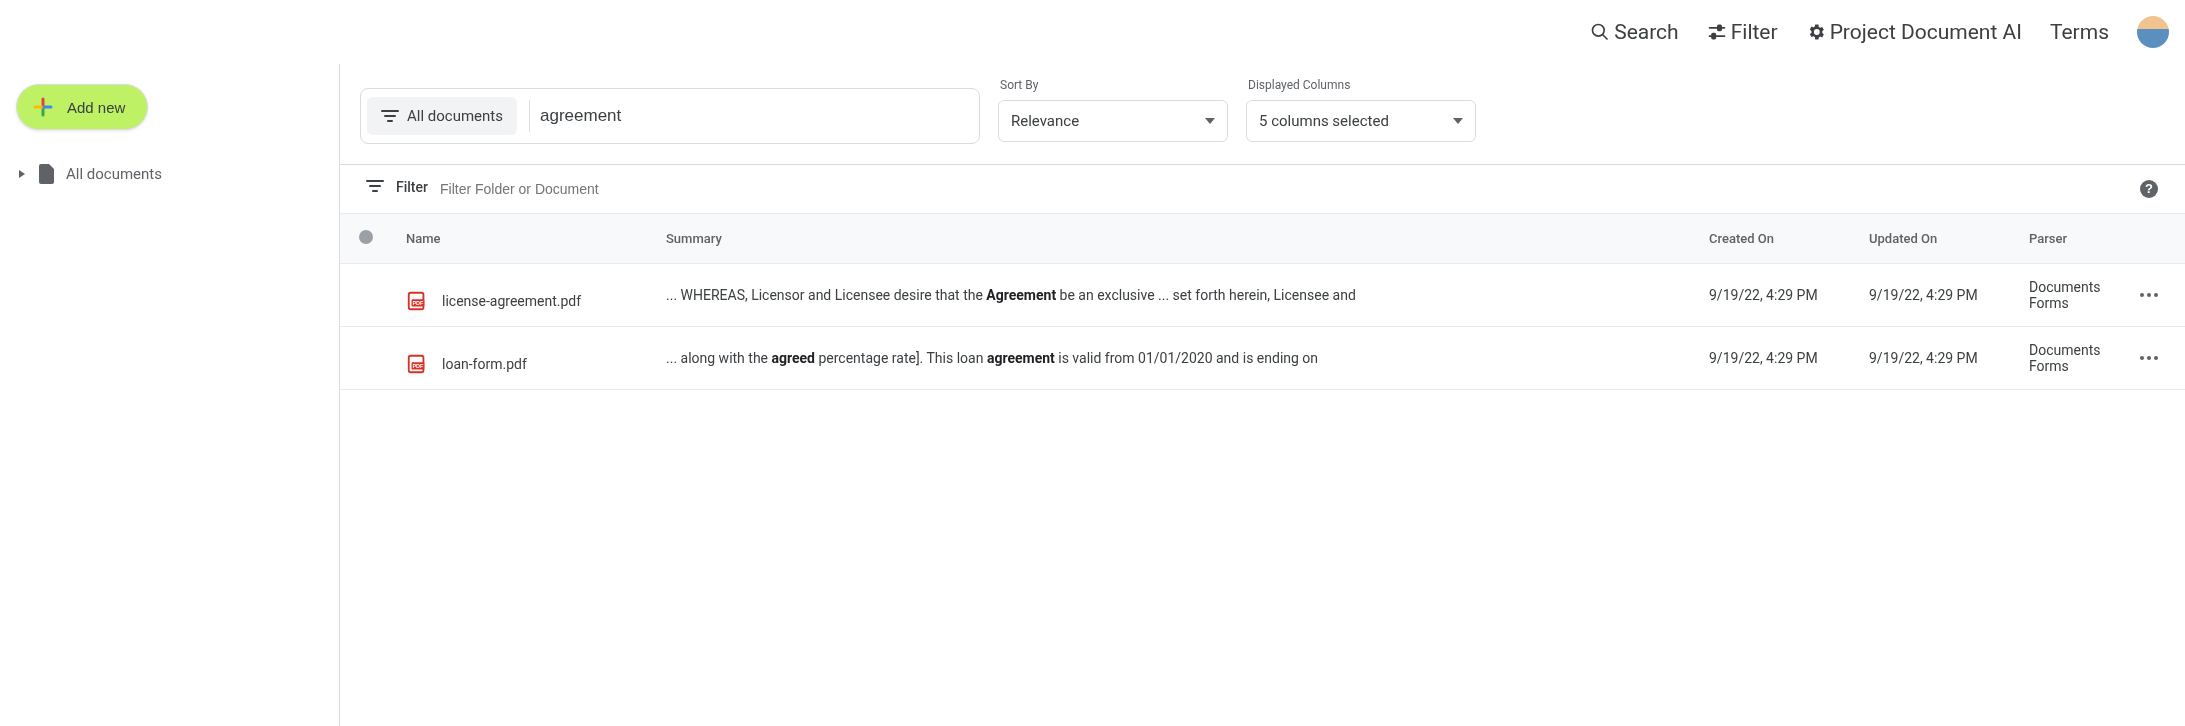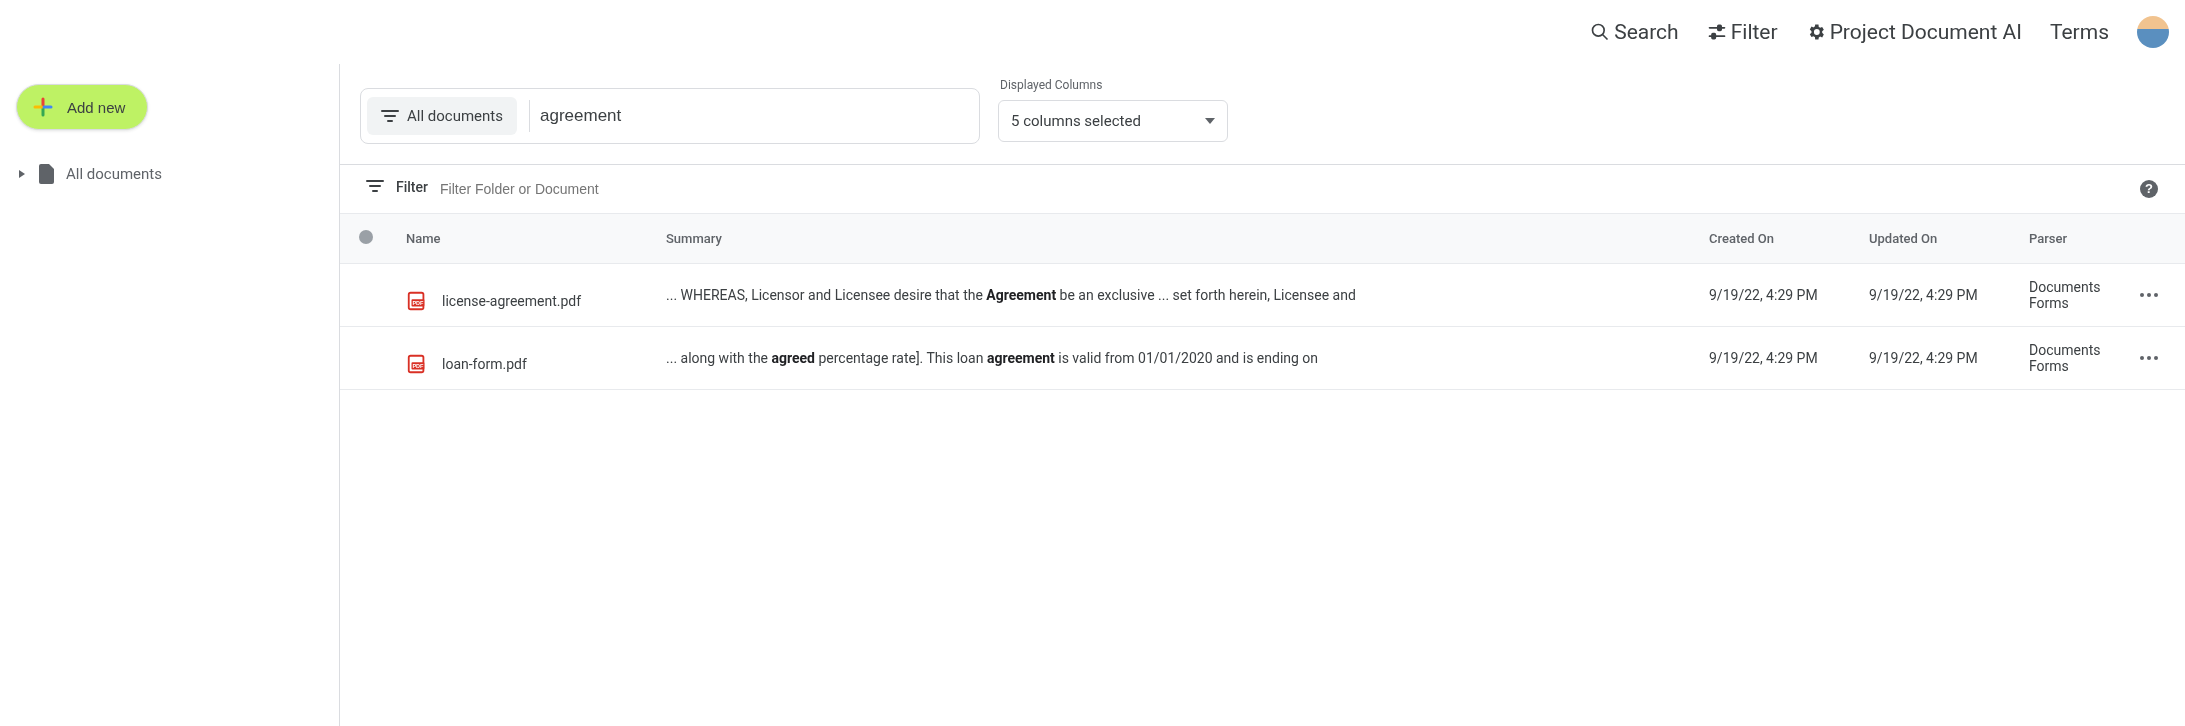--- a/index.html
+++ b/index.html
@@ -148,20 +148,31 @@
                 <line x1="4" y1="7" x2="14" y2="7"></line>
                 <line x1="7" y1="12" x2="11" y2="12"></line>
               </svg>
           </span>
           <span>All documents</span>
         </div>
         <div class="chip-divider"></div>
         <input class="search-input" type="text" value="agreement" style="">
       </div>
 
+      <div class="dd" style="margin-top:8px;">
+        <label>Sort By</label>
+        <div class="dd-box">
+          <span>Relevance</span>
+          <span class="caret">
+            <svg width="10" height="6" viewBox="0 0 10 6" fill="#5f6368">
+                <polygon points="0,0 10,0 5,6"></polygon>
+              </svg>
+          </span>
+        </div>
+      </div>
 
       <div class="dd" style="margin-top:8px;">
         <label>Displayed Columns</label>
         <div class="dd-box">
           <span>5 columns selected</span>
           <span class="caret">
             <svg width="10" height="6" viewBox="0 0 10 6" fill="#5f6368">
                 <polygon points="0,0 10,0 5,6"></polygon>
               </svg>
           </span>

